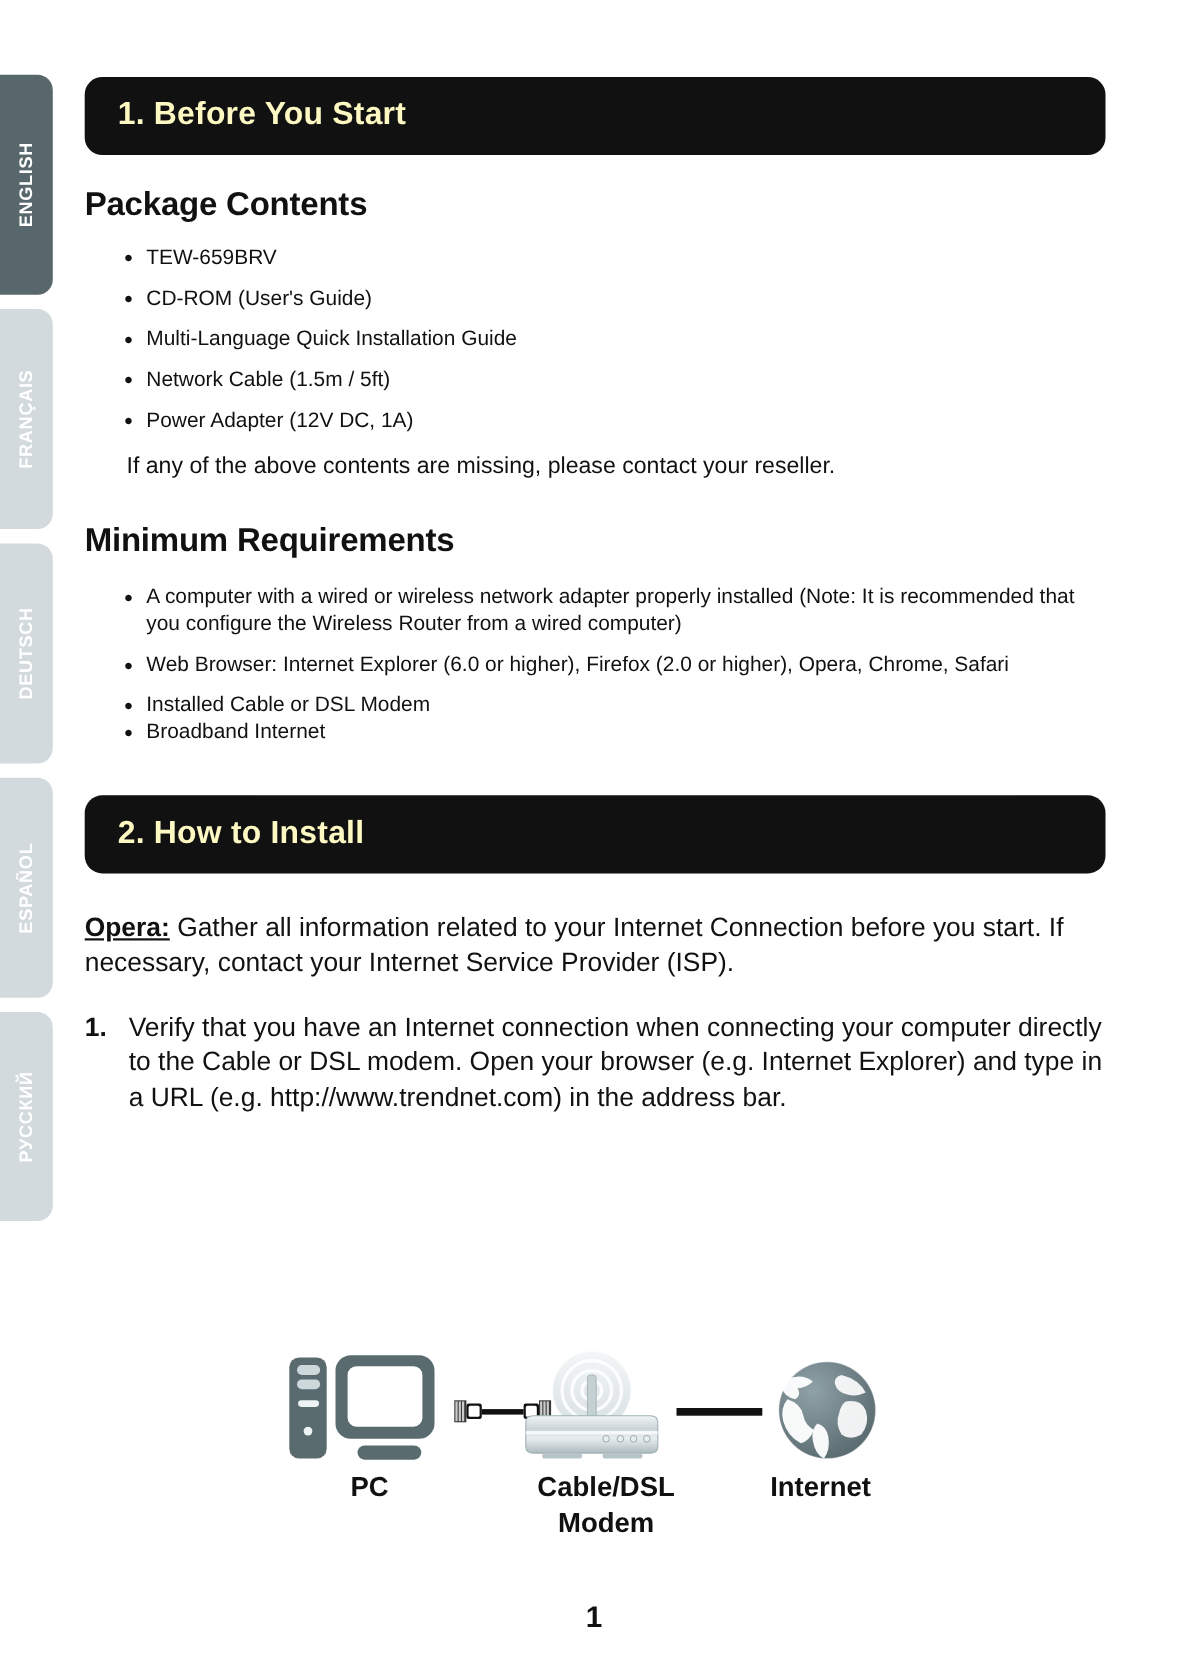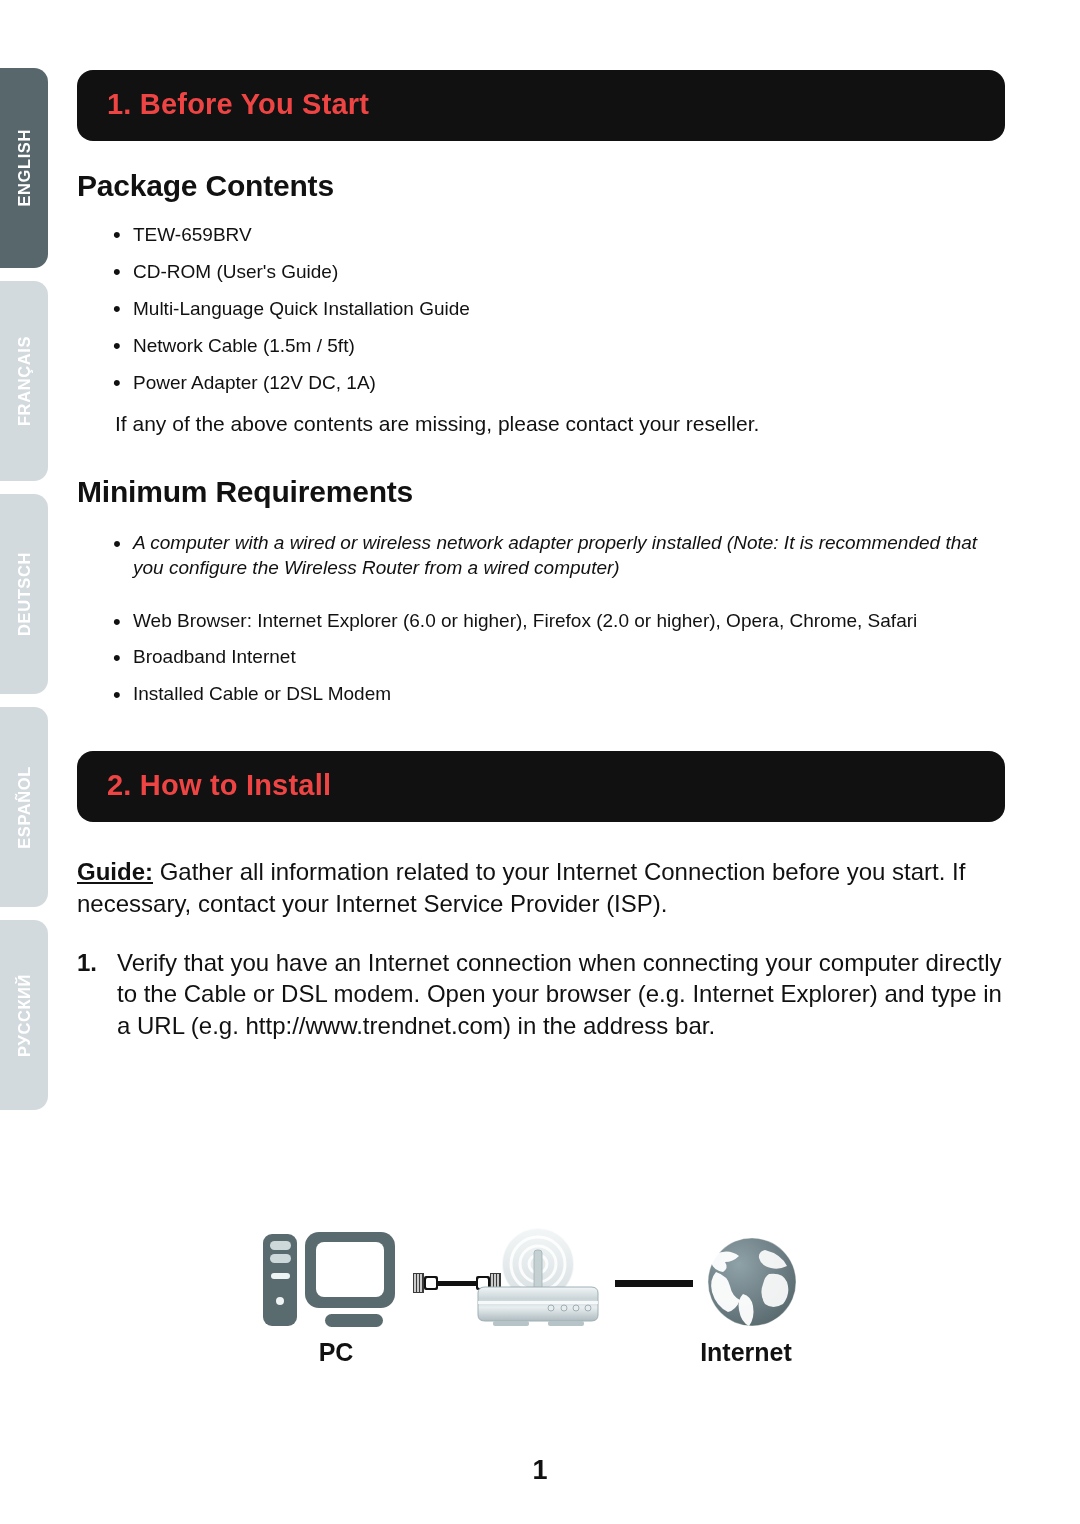--- a/index.html
+++ b/index.html
@@ -50,21 +50,21 @@
   .content {
     position: absolute;
     left: 77px;
     top: 0;
     width: 928px;
   }
 
   .section-bar {
     background: #111111;
     border-radius: 16px;
-    color: #ef4444;
+    color: #fef9c3;
     font-size: 29px;
     font-weight: bold;
     padding: 18px 0 20px 30px;
     letter-spacing: 0.2px;
   }
 
   h2.heading {
     font-size: 30px;
     font-weight: bold;
     color: #111111;
@@ -201,38 +201,38 @@
       <li>
         <span class="cont">Power Adapter (12V DC, 1A)</span>
       </li>
     </ul>
 
     <p class="para" style="margin-top:8px; margin-left:38px;">If any of the above contents are missing, please contact your reseller.</p>
 
     <h2 class="heading" style="margin-top:38px;">Minimum Requirements</h2>
 
     <ul class="bullets" style="margin-top:22px; margin-left:26px;">
-      <li style="line-height:1.30; margin-bottom:28px;font-style:italic;">
+      <li style="line-height:1.30; margin-bottom:12px;">
         <span class="cont">A computer with a wired or wireless network adapter properly installed (Note: It is recommended that you configure the Wireless Router from a wired computer)</span>
       </li>
       <li style="line-height:1.30; margin-bottom:12px;">
         <span class="cont">Web Browser: Internet Explorer (6.0 or higher), Firefox (2.0 or higher), Opera, Chrome, Safari</span>
       </li>
+      <li style="line-height:1.30; margin-bottom:0;">
+        <span class="cont">Installed Cable or DSL Modem</span>
+      </li>
       <li style="line-height:1.30; margin-bottom:12px;">
         <span class="cont">Broadband Internet</span>
       </li>
-      <li style="line-height:1.30; margin-bottom:0;">
-        <span class="cont">Installed Cable or DSL Modem</span>
-      </li>
     </ul>
 
     <div class="section-bar" style="margin-top:44px;">2. How to Install</div>
 
     <p class="note-line" style="margin-top:34px;">
-      <span class="note-word">Guide:</span><span> Gather all information related to your Internet Connection before you start. If necessary, contact your Internet Service Provider (ISP).</span>
+      <span class="note-word">Opera:</span><span> Gather all information related to your Internet Connection before you start. If necessary, contact your Internet Service Provider (ISP).</span>
     </p>
 
     <ol class="steps" style="margin-top:26px;">
       <li>
         <span class="num">1.</span>
         <span>Verify that you have an Internet connection when connecting your computer directly to the Cable or DSL modem. Open your browser (e.g. Internet Explorer) and type in a URL (e.g. http://www.trendnet.com) in the address bar.</span>
       </li>
     </ol>
 
   </div>
@@ -324,18 +324,22 @@
         <path d="M520 22 q16 4 22 16 q-8 4 -16 2 q-10 -2 -12 -10 q-1 -6 6 -8 z" fill="#ffffff" opacity="0.9"></path>
         <path d="M524 46 q14 -2 18 8 q4 12 -4 22 q-10 6 -18 0 q-6 -10 -2 -20 q2 -8 6 -10 z" fill="#ffffff" opacity="0.9"></path>
 
         <ellipse cx="507" cy="54" rx="44" ry="44" fill="none" stroke="#ffffff" stroke-width="1.2" opacity="0.35"></ellipse>
       </g>
     </svg>
   </div>
 
   <div class="diag-labels">
     <div class="diag-label lbl-pc">PC</div>
+    <div class="diag-label lbl-modem">
+      <span>Cable/DSL</span><br>
+      <span>Modem</span>
+    </div>
     <div class="diag-label lbl-net">Internet</div>
   </div>
 
   <div class="page-num">1</div>
 
 </div>
 
 </body></html>

